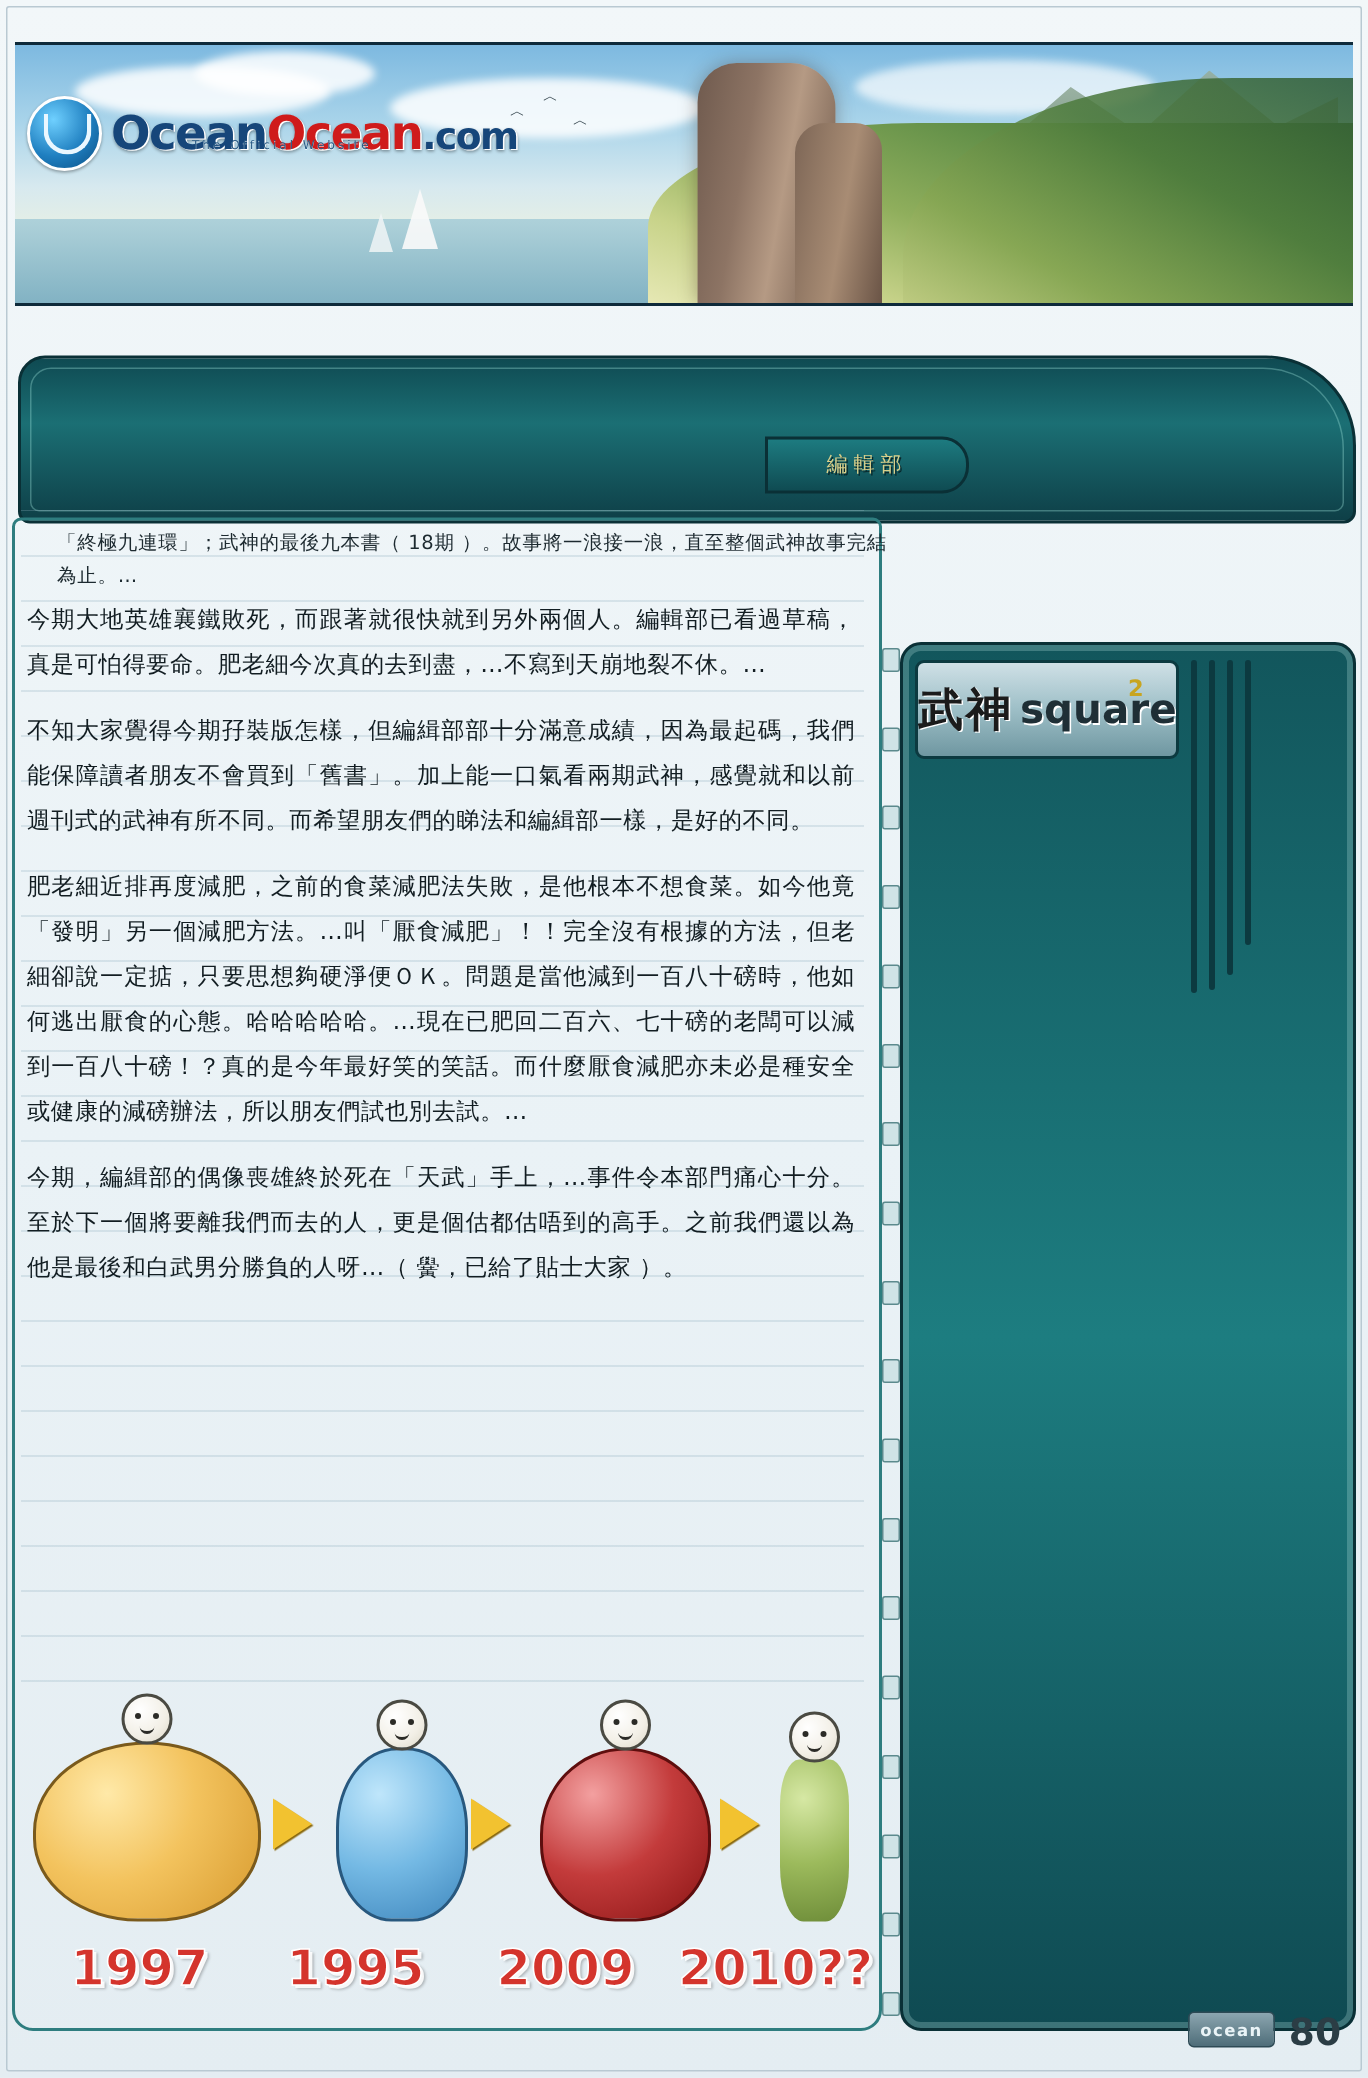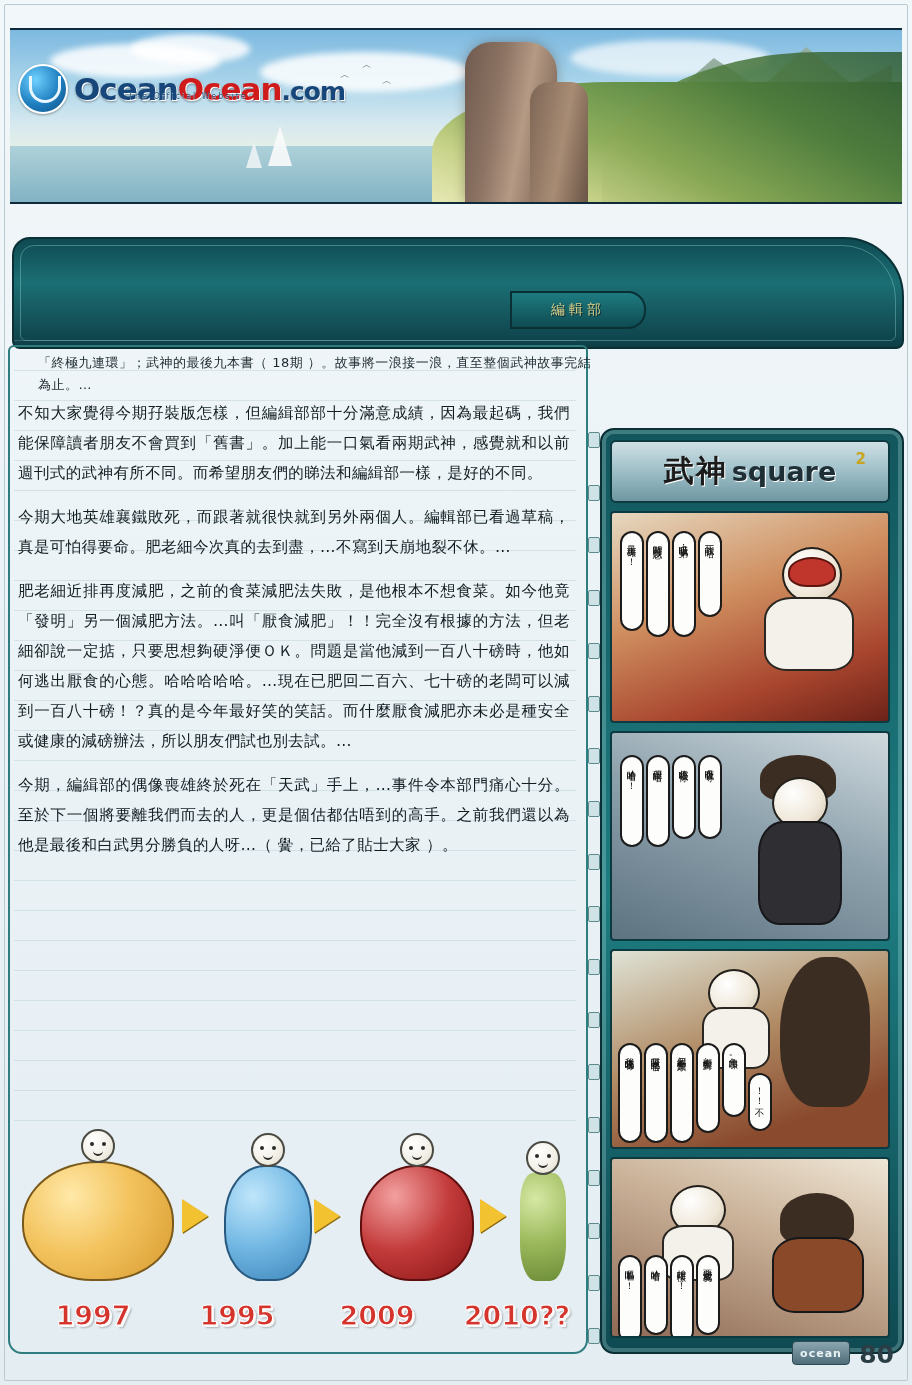--- a/index.html
+++ b/index.html
@@ -197,21 +197,21 @@
     border:2px solid #46５c22;border-color:#465c22;margin-top:-4px;
   }
   .arrow{
     position:absolute;bottom:112px;width:0;height:0;
     border-top:17px solid transparent;border-bottom:17px solid transparent;
     border-left:26px solid #f2c230;
     filter:drop-shadow(1px 1px 0 #8b6a10);
   }
   .year{
     position:absolute;bottom:14px;width:150px;text-align:center;
-    font-family:"DejaVu Sans",sans-serif;font-weight:bold;font-size:27px;
+    font-family:"DejaVu Sans",sans-serif;font-weight:bold;font-size:33px;
     color:#d4342c;-webkit-text-stroke:1px #fff;
     text-shadow:2px 2px 0 rgba(255,255,255,.9),3px 3px 2px rgba(0,0,0,.25);
   }
 
   
   .leftframe{
     position:absolute;left:8px;top:345px;width:576px;height:1005px;
     border:2px solid #2e7d7f;border-radius:6px 6px 14px 14px;
     pointer-events:none;
   }
@@ -223,21 +223,21 @@
     border:2px solid #0a3036;border-radius:14px;
     box-shadow:inset 0 0 0 4px rgba(200,240,235,.25);
   }
   .sprockets{
     position:absolute;left:588px;top:432px;width:14px;height:912px;
     display:flex;flex-direction:column;justify-content:space-between;
   }
   .sprocket{width:10px;height:14px;background:#cfe3e6;border:1px solid #5c8a8d;border-radius:2px;}
   .strip-inner{
     position:absolute;left:610px;top:440px;width:280px;height:898px;
-    display:flex;flex-direction:column;gap:8px;
+    display:flex;flex-direction:row;gap:8px;
   }
   .strip-title{
     height:62px;border:2px solid #0c3a40;border-radius:6px;
     background:linear-gradient(180deg,#cfe0e6 0%,#9fc0c8 48%,#6f97a1 100%);
     display:flex;align-items:center;justify-content:center;position:relative;
     overflow:hidden;
   }
   .strip-title .kanji{
     font-size:30px;font-weight:bold;color:#1b1b1b;letter-spacing:2px;
     text-shadow:1px 1px 0 #fff;
@@ -330,22 +330,22 @@
       <span>編輯部</span>
     </div>
   </div>
 
   <div class="rules"></div>
   <div class="leftframe"></div>
 
   <div class="lead">「終極九連環」；武神的最後九本書（ 18期 ）。故事將一浪接一浪，直至整個武神故事完結為止。…</div>
 
   <div class="column">
+    <p class="para">今期大地英雄襄鐵敗死，而跟著就很快就到另外兩個人。編輯部已看過草稿，真是可怕得要命。肥老細今次真的去到盡，…不寫到天崩地裂不休。…</p>
     <p class="para">不知大家覺得今期孖裝版怎樣，但編緝部部十分滿意成績，因為最起碼，我們能保障讀者朋友不會買到「舊書」。加上能一口氣看兩期武神，感覺就和以前週刊式的武神有所不同。而希望朋友們的睇法和編緝部一樣，是好的不同。</p>
-    <p class="para">今期大地英雄襄鐵敗死，而跟著就很快就到另外兩個人。編輯部已看過草稿，真是可怕得要命。肥老細今次真的去到盡，…不寫到天崩地裂不休。…</p>
     <p class="para">肥老細近排再度減肥，之前的食菜減肥法失敗，是他根本不想食菜。如今他竟「發明」另一個減肥方法。…叫「厭食減肥」！！完全沒有根據的方法，但老細卻說一定掂，只要思想夠硬淨便ＯＫ。問題是當他減到一百八十磅時，他如何逃出厭食的心態。哈哈哈哈哈。…現在已肥回二百六、七十磅的老闆可以減到一百八十磅！？真的是今年最好笑的笑話。而什麼厭食減肥亦未必是種安全或健康的減磅辦法，所以朋友們試也別去試。…</p>
     <p class="para">今期，編緝部的偶像喪雄終於死在「天武」手上，…事件令本部門痛心十分。至於下一個將要離我們而去的人，更是個估都估唔到的高手。之前我們還以為他是最後和白武男分勝負的人呀…（ 黌，已給了貼士大家 ）。</p>
   </div>
 
   <div class="figures">
 
     <div class="fig" style="left:8px;">
       <div class="head">
           <div class="mouth"></div>
         </div>

